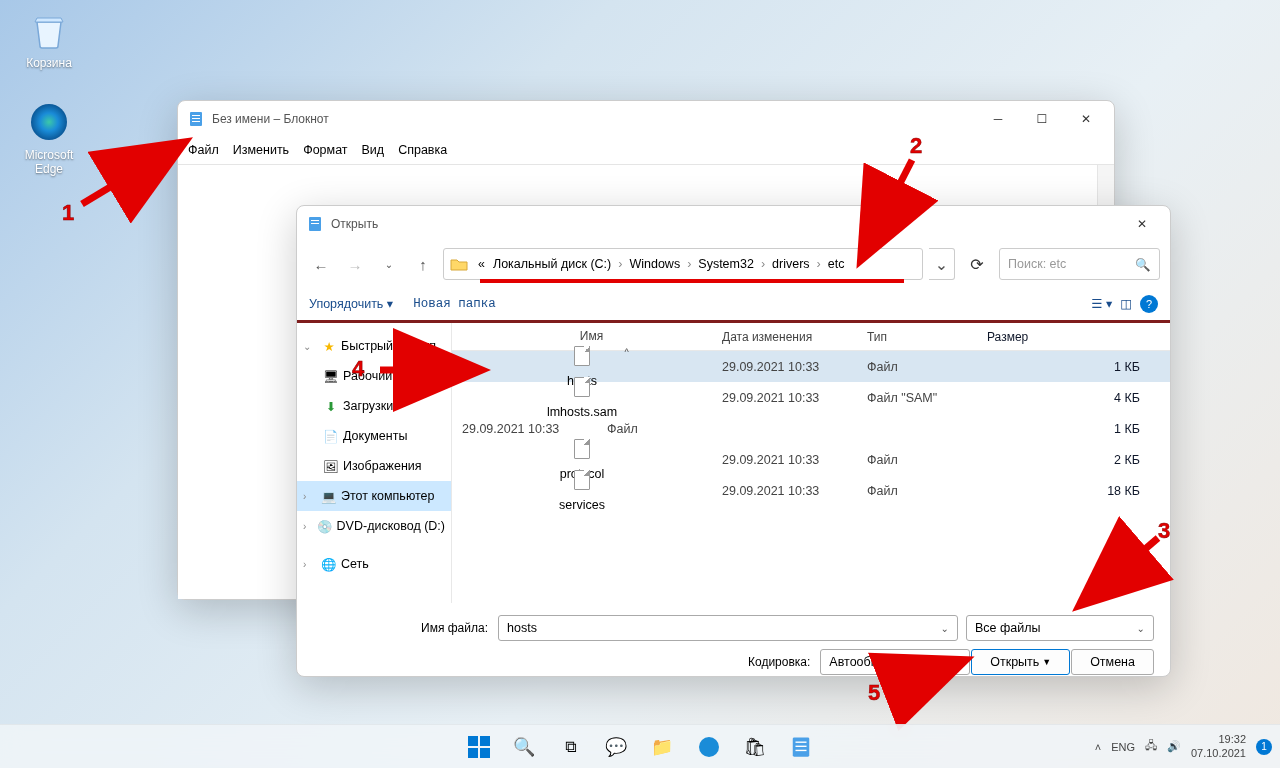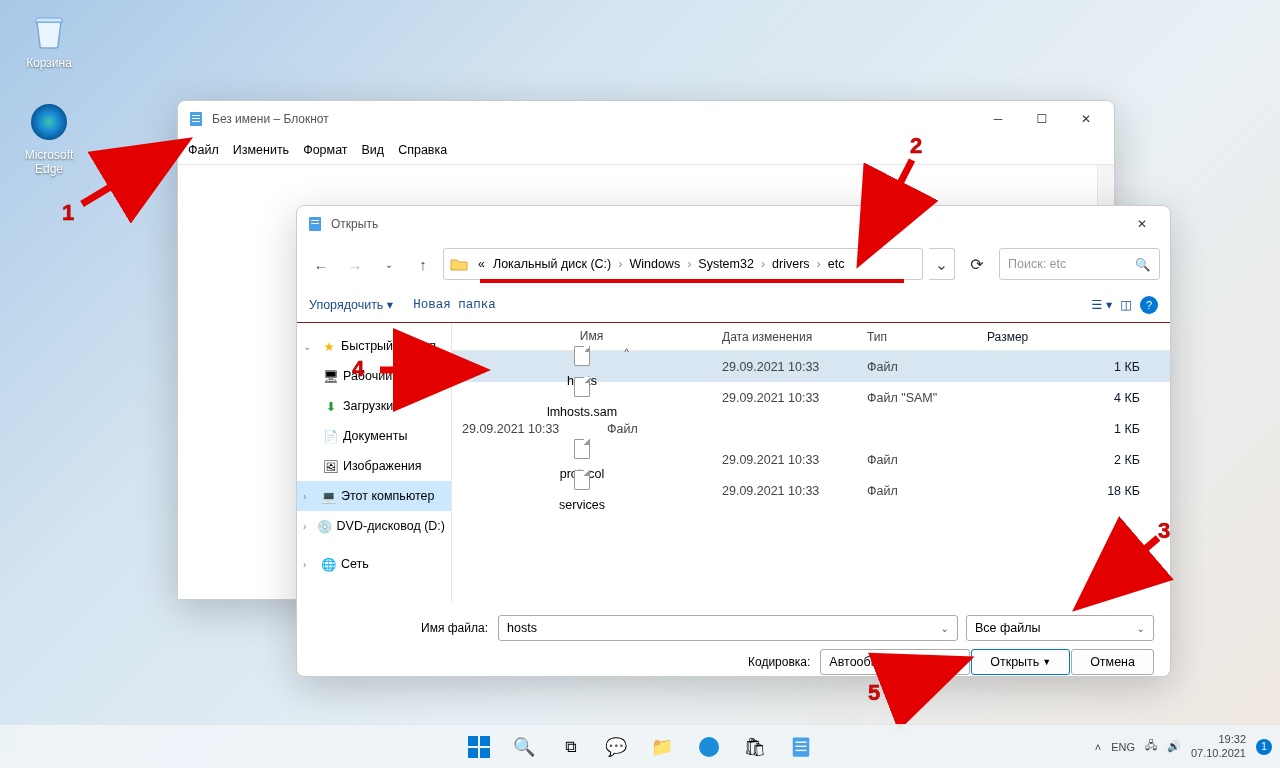--- a/index.html
+++ b/index.html
@@ -36,21 +36,21 @@
 .addr .underline { position: absolute; bottom: -4px; left: 36px; right: 18px; height: 4px; background: #e20000; }
 .addr-chev { width: 26px; height: 32px; border:1px solid #ccc; border-left:none; display:flex; align-items:center;
   justify-content:center; color:#555; cursor:pointer; border-radius: 0 3px 3px 0;}
 .refresh { width:32px; height:32px; display:flex; align-items:center; justify-content:center; color:#333;
   cursor:pointer; }
 .search { width: 161px; height: 32px; border: 1px solid #ccc; border-radius:3px; display:flex; align-items:center;
   padding: 0 8px; font-size: 12.5px; color: #999; }
 .search .mag { margin-left: auto; color: #666; }
 
 .toolbar-row { height: 36px; display: flex; align-items: center; padding: 0 12px; font-size: 12.5px;
-  color: #1a4d8c; border-bottom: 1px solid #7f1d1d; }
+  color: #1a4d8c; border-bottom: 3px solid #7f1d1d; }
 .toolbar-row .org { cursor:pointer; }
 .toolbar-row .nf { margin-left: 20px; cursor:pointer;font-family:Liberation Mono, monospace; }
 .toolbar-row .right-icons { margin-left: auto; display:flex; gap:8px; align-items:center; }
 .toolbar-row .right-icons > * { cursor:pointer; }
 
 .panes { display: flex; height: 280px; }
 .tree { width: 155px; border-right: 1px solid #e8e8e8; padding: 8px 0; font-size: 12.5px; overflow:hidden; }
 .tree-item { display:flex; align-items:center; height: 30px; padding: 0 6px; gap: 4px; white-space:nowrap; cursor:pointer;}
 .tree-item.sel { background: #cce8ff; }
 .tree-item .exp { width:14px; color:#888; font-size:10px; }

